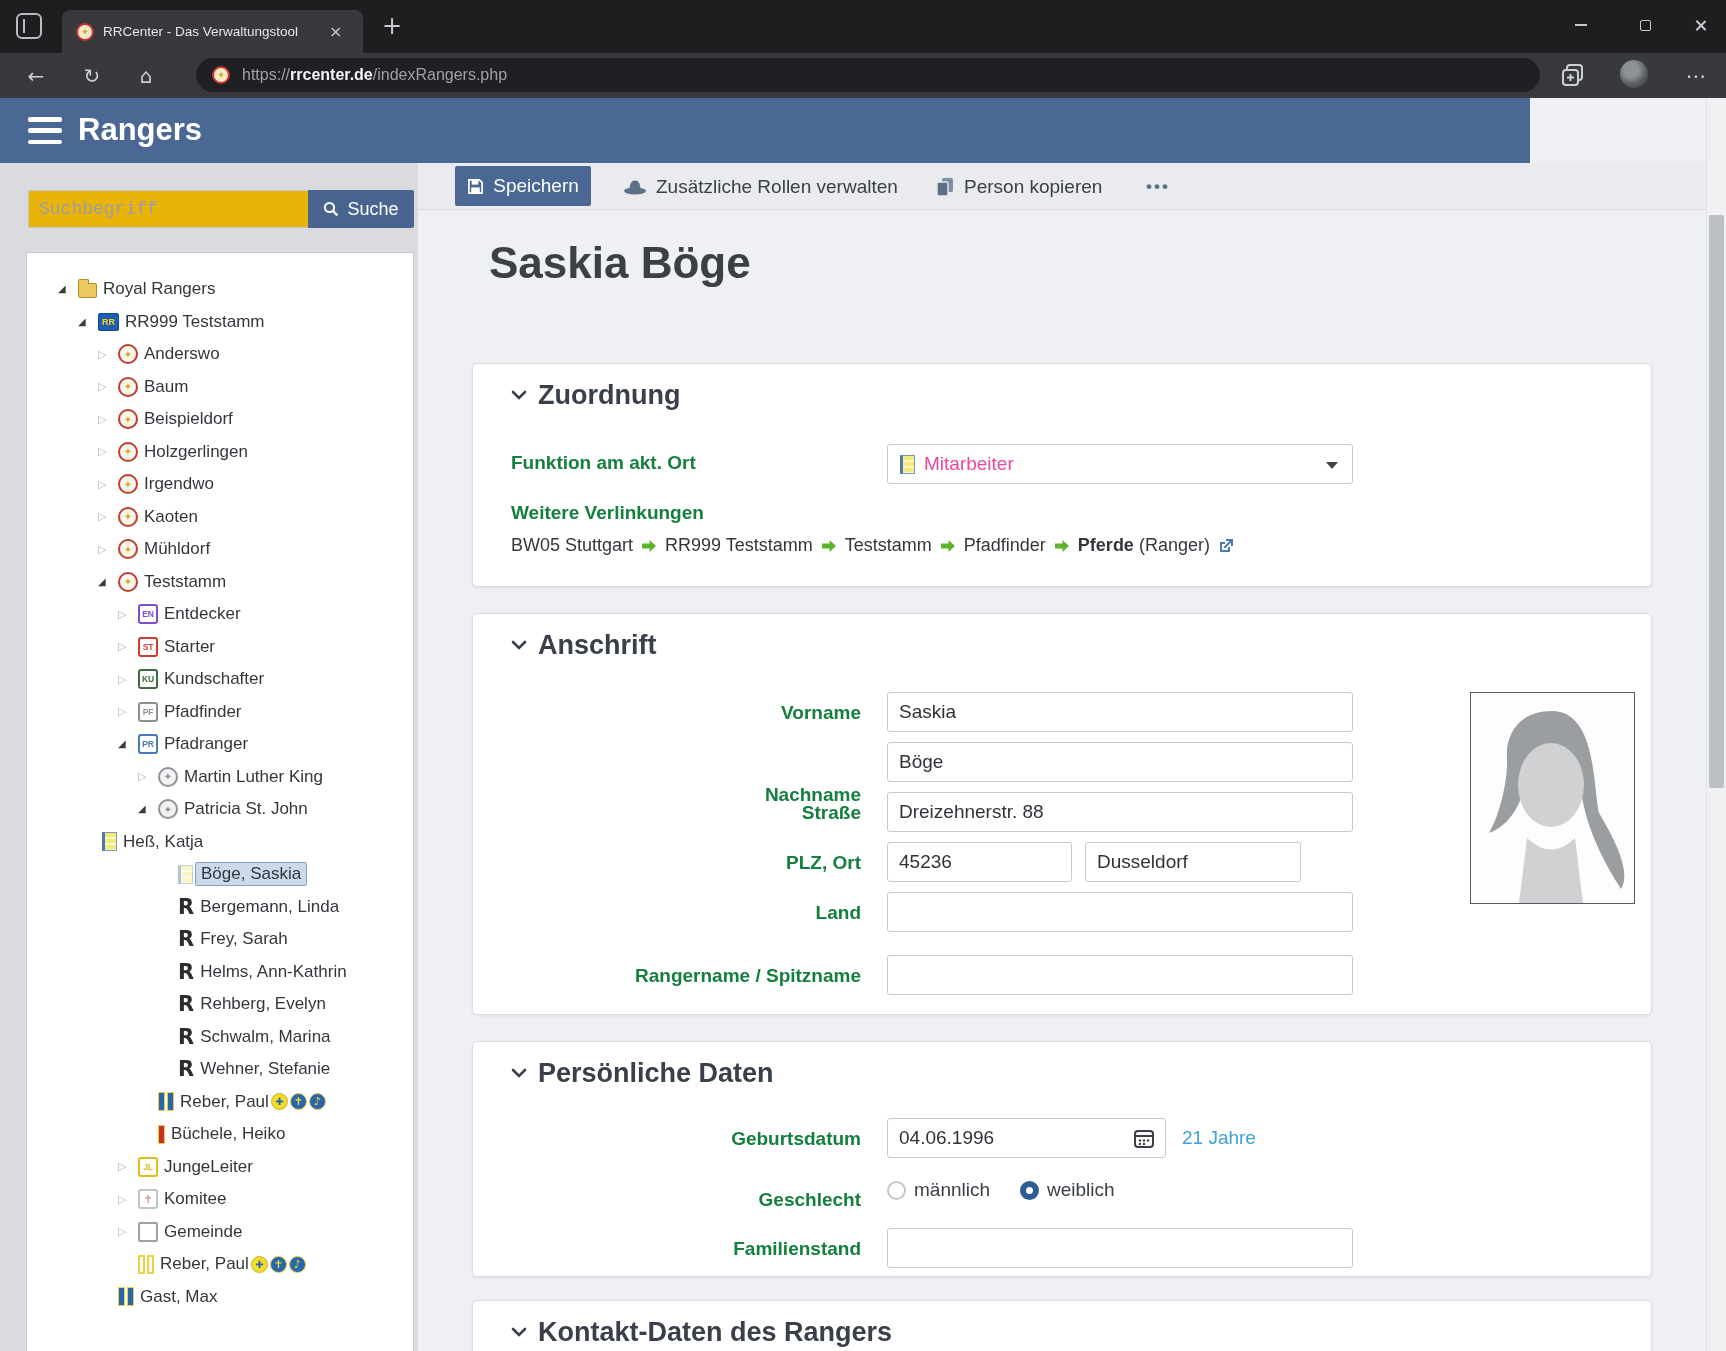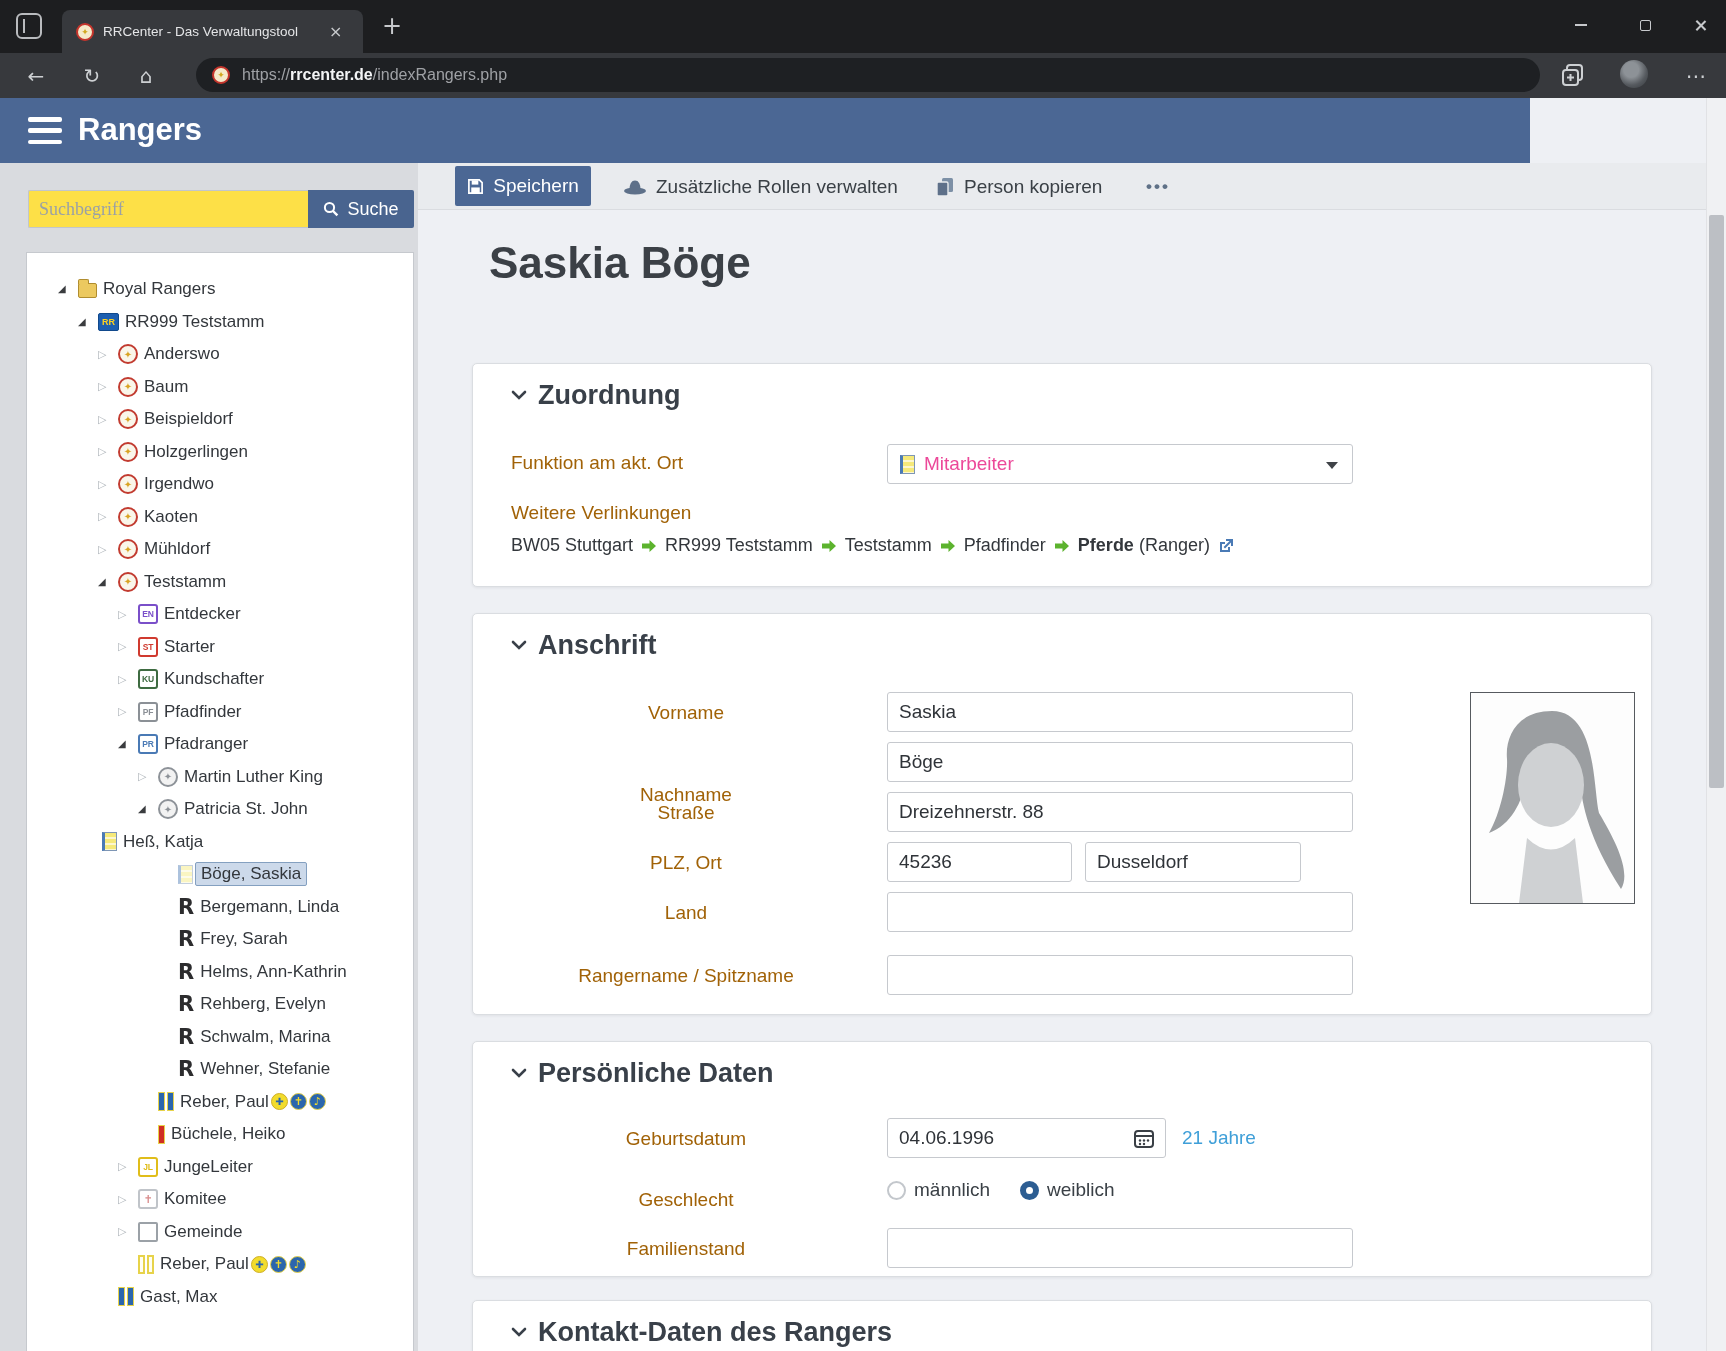--- a/index.html
+++ b/index.html
@@ -35,21 +35,21 @@
 #brmore{position:absolute;left:1676px;top:53px;width:40px;height:45px;display:flex;align-items:center;justify-content:center;color:#cdd0d3;font-size:20px}
 
 
 #appbar{position:absolute;left:0;top:98px;width:1530px;height:65px;background:#4b6794}
 #hamburger{position:absolute;left:28px;top:19px;width:34px;height:27px;display:flex;flex-direction:column;justify-content:space-between}
 #hamburger i{display:block;height:4.5px;background:#fff;border-radius:2px}
 #apptitle{position:absolute;left:78px;top:14px;font-size:31px;font-weight:bold;color:#fff}
 
 
 #sidebar{position:absolute;left:0;top:163px;width:418px;height:1188px;background:#d9dbdf}
-#searchinput{position:absolute;left:28px;top:27px;width:280px;height:38px;border:1px solid #c2c6cb;border-right:none;border-radius:2px 0 0 2px;background:#fde047;font-size:18px;color:#33373c;padding:0 10px;font-family:Liberation Serif, serif;outline:none}
+#searchinput{position:absolute;left:28px;top:27px;width:280px;height:38px;border:1px solid #c2c6cb;border-right:none;border-radius:2px 0 0 2px;background:#eab308;font-size:18px;color:#33373c;padding:0 10px;font-family:Liberation Mono, monospace;outline:none}
 #searchinput::placeholder{color:#9aa0a6}
 #searchbtn{position:absolute;left:308px;top:27px;width:106px;height:38px;background:#49648f;border:none;border-radius:0 2px 2px 0;color:#fff;font-size:18px;display:flex;align-items:center;justify-content:center;gap:8px;font-family:"Liberation Sans",sans-serif}
 #treepanel{position:absolute;left:26px;top:89px;width:388px;height:1102px;background:#fff;border:1px solid #c6c9ce;padding-top:20px;overflow:hidden}
 .trow{height:32.5px;display:flex;align-items:center;font-size:17px;color:#33373c;white-space:nowrap}
 .texp{width:20px;flex:none;font-size:11px;color:#aab0b6;line-height:1}
 .texp.open{color:#3a3c3f;font-size:10px}
 .ticon{flex:none;margin-right:0;display:flex;align-items:center;justify-content:center}
 .tlabel{margin-left:6px}
 .tlabel.sel{background:#ccd9ea;border:1px solid #84a0c0;border-radius:2px;padding:1px 5px;margin-left:2px}
 .i-folder{width:19px;height:15px;position:relative;background:#ecc95f;border:1px solid #b08d2f;border-radius:2px;margin-top:2px}
@@ -75,22 +75,22 @@
 
 #main{position:absolute;left:418px;top:163px;width:1308px;height:1188px}
 #mtoolbar{position:absolute;left:0;top:0;width:1308px;height:47px;background:#e9ebee;border-bottom:1px solid #dadce0}
 #savebtn{position:absolute;left:37px;top:3px;height:40px;width:136px;background:#4b6794;border:none;border-radius:2px;color:#fff;font-size:19px;display:flex;align-items:center;justify-content:center;gap:9px;font-family:"Liberation Sans",sans-serif}
 .tbitem{position:absolute;top:0;height:47px;display:flex;align-items:center;gap:9px;font-size:19px;color:#3a4046}
 #tb-more{position:absolute;left:728px;top:0;height:47px;display:flex;align-items:center;color:#5f7187;font-size:17px;font-weight:bold;letter-spacing:2px}
 #content{position:absolute;left:0;top:47px;width:1288px;height:1141px;background:#eef0f4;overflow:hidden}
 #pagetitle{position:absolute;left:71px;top:28px;font-size:44px;font-weight:bold;color:#3b4046}
 .card{position:absolute;left:54px;width:1180px;background:#fff;border:1px solid #dadde1;border-radius:5px;box-shadow:0 1px 3px rgba(25,30,40,.07)}
 .sechead{position:absolute;left:38px;top:16px;display:flex;align-items:center;gap:11px;font-size:27px;font-weight:bold;color:#394049}
-.flabel{position:absolute;font-size:19px;font-weight:normal;color:#a16207}
-.flabel.r{width:350px;text-align:center;left:38px}
+.flabel{position:absolute;font-size:19px;font-weight:bold;color:#15803d}
+.flabel.r{width:350px;text-align:right;left:38px}
 .finput{position:absolute;height:40px;border:1px solid #c6c9ce;border-radius:3px;background:#fff;font-size:19px;color:#2f3338;padding:0 11px;font-family:"Liberation Sans",sans-serif;outline:none}
 .dd{position:absolute;left:414px;top:80px;width:466px;height:40px;border:1px solid #c6c9ce;border-radius:3px;background:#fff;display:flex;align-items:center;padding:0 12px}
 .dd .val{margin-left:9px;font-size:19px;color:#ec4899}
 .dd .caret{position:absolute;right:14px;top:17px;width:0;height:0;border:6px solid transparent;border-top:7px solid #3f4348;border-bottom:none}
 .crumb{font-size:18px;color:#33373c;display:flex;align-items:center;flex-wrap:nowrap}
 .crumb .arrow{margin:0 8px;display:flex}
 .crumb .fin{font-weight:bold}
 .crumb .suf{margin-left:5px}
 .crumb .ext{margin-left:8px;display:flex}
 #photo{position:absolute;left:997px;top:78px;width:165px;height:212px;border:1px solid #565a5f;background:#fdfdfd}

